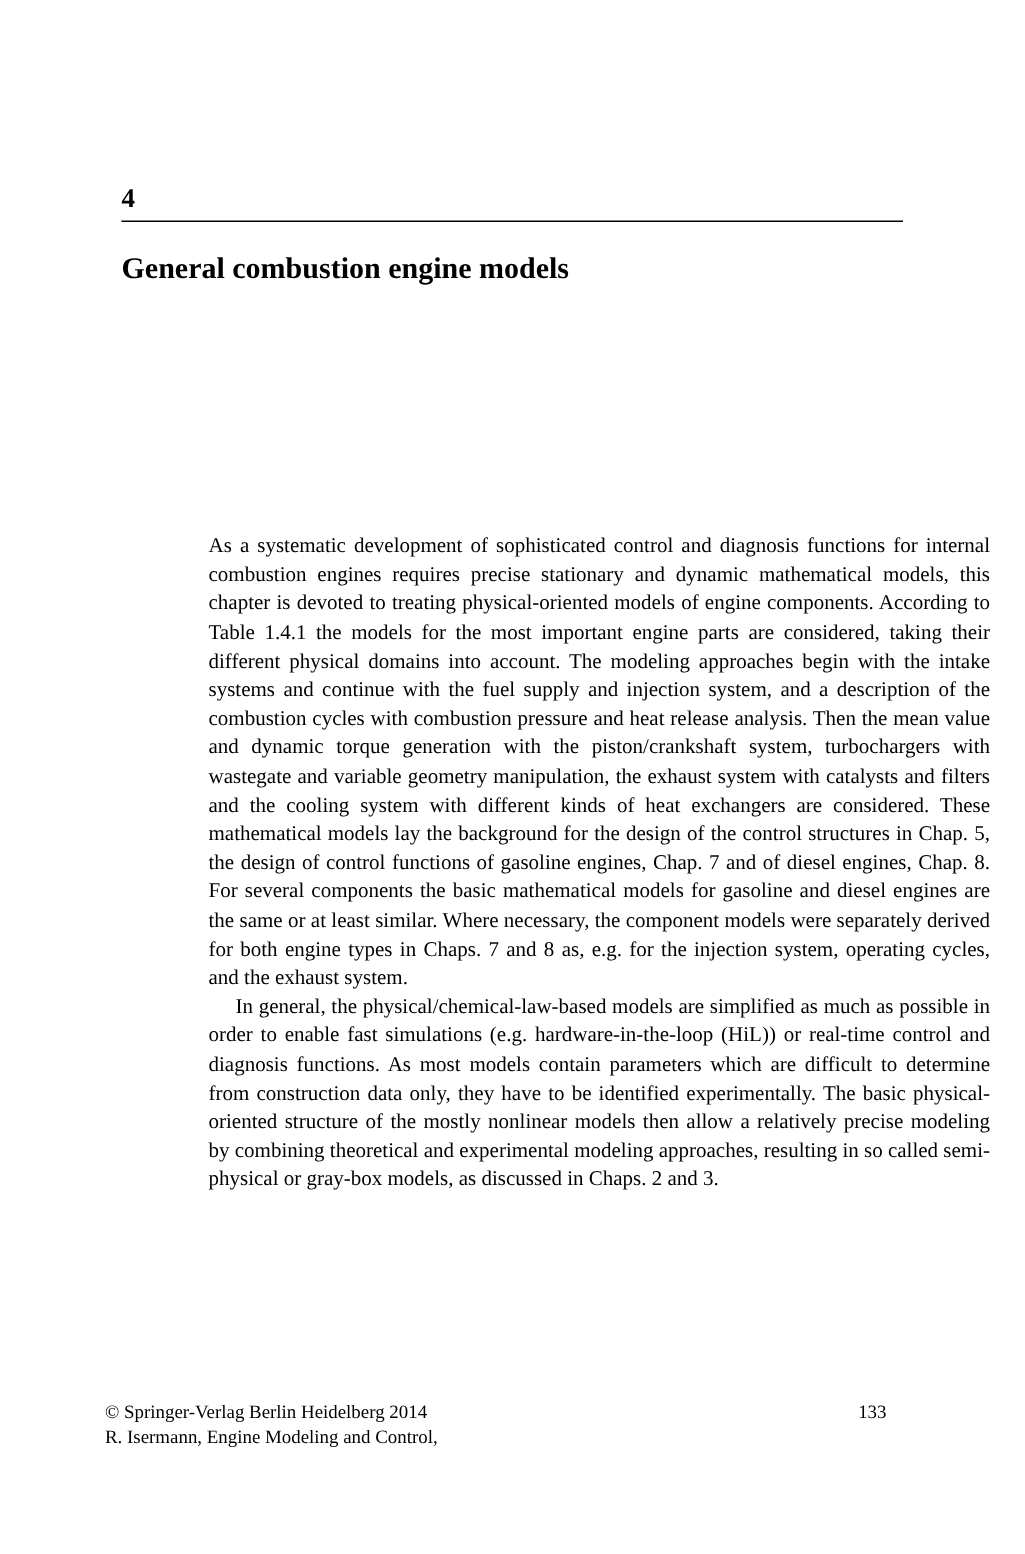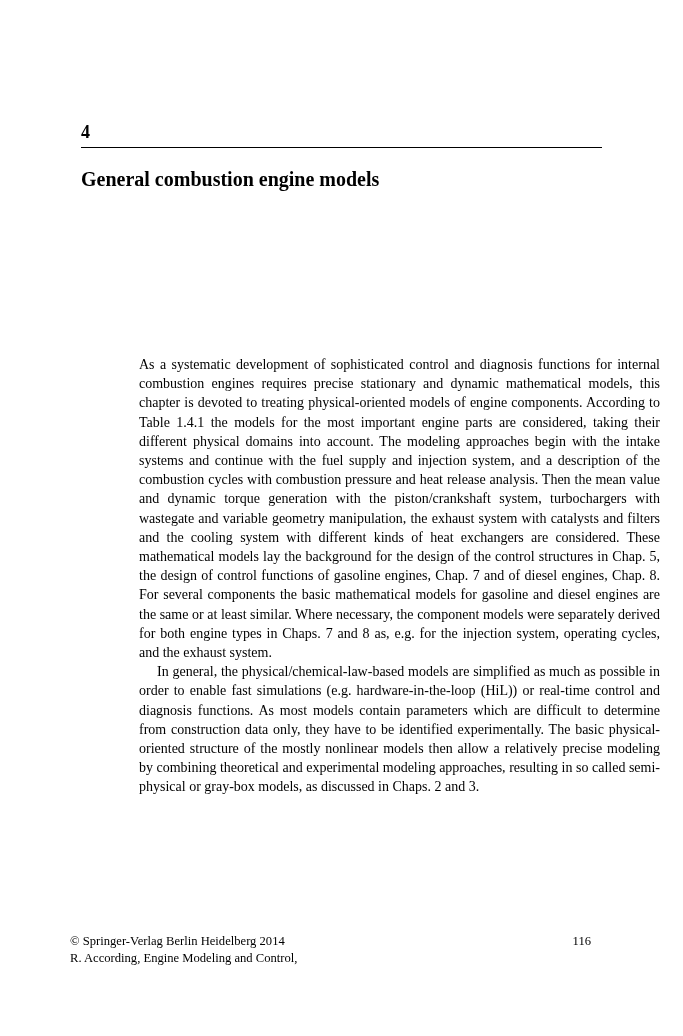--- a/index.html
+++ b/index.html
@@ -90,17 +90,17 @@
 
   <h1 class="chapter-title">General combustion engine models</h1>
 
   <div class="body-text">
     <p>As a systematic development of sophisticated control and diagnosis functions for internal combustion engines requires precise stationary and dynamic mathematical models, this chapter is devoted to treating physical-oriented models of engine components. According to Table 1.4.1 the models for the most important engine parts are considered, taking their different physical domains into account. The modeling approaches begin with the intake systems and continue with the fuel supply and injection system, and a description of the combustion cycles with combustion pressure and heat release analysis. Then the mean value and dynamic torque generation with the piston/crankshaft system, turbochargers with wastegate and variable geometry manipulation, the exhaust system with catalysts and filters and the cooling system with different kinds of heat exchangers are considered. These mathematical models lay the background for the design of the control structures in Chap. 5, the design of control functions of gasoline engines, Chap. 7 and of diesel engines, Chap. 8. For several components the basic mathematical models for gasoline and diesel engines are the same or at least similar. Where necessary, the component models were separately derived for both engine types in Chaps. 7 and 8 as, e.g. for the injection system, operating cycles, and the exhaust system.</p>
     <p class="indented">In general, the physical/chemical-law-based models are simplified as much as possible in order to enable fast simulations (e.g. hardware-in-the-loop (HiL)) or real-time control and diagnosis functions. As most models contain parameters which are difficult to determine from construction data only, they have to be identified experimentally. The basic physical-oriented structure of the mostly nonlinear models then allow a relatively precise modeling by combining theoretical and experimental modeling approaches, resulting in so called semi-physical or gray-box models, as discussed in Chaps. 2 and 3.</p>
   </div>
 
   <div class="footer">
     <p class="footer-line">© Springer-Verlag Berlin Heidelberg 2014</p>
-    <p class="footer-line"><span>R. According, </span><span class="book-title-italic">Engine Modeling and Control,</span></p>
-    <span class="page-number">116</span>
+    <p class="footer-line"><span>R. Isermann, </span><span class="book-title-italic">Engine Modeling and Control,</span></p>
+    <span class="page-number">133</span>
   </div>
 
 </div>
 
 </body></html>

